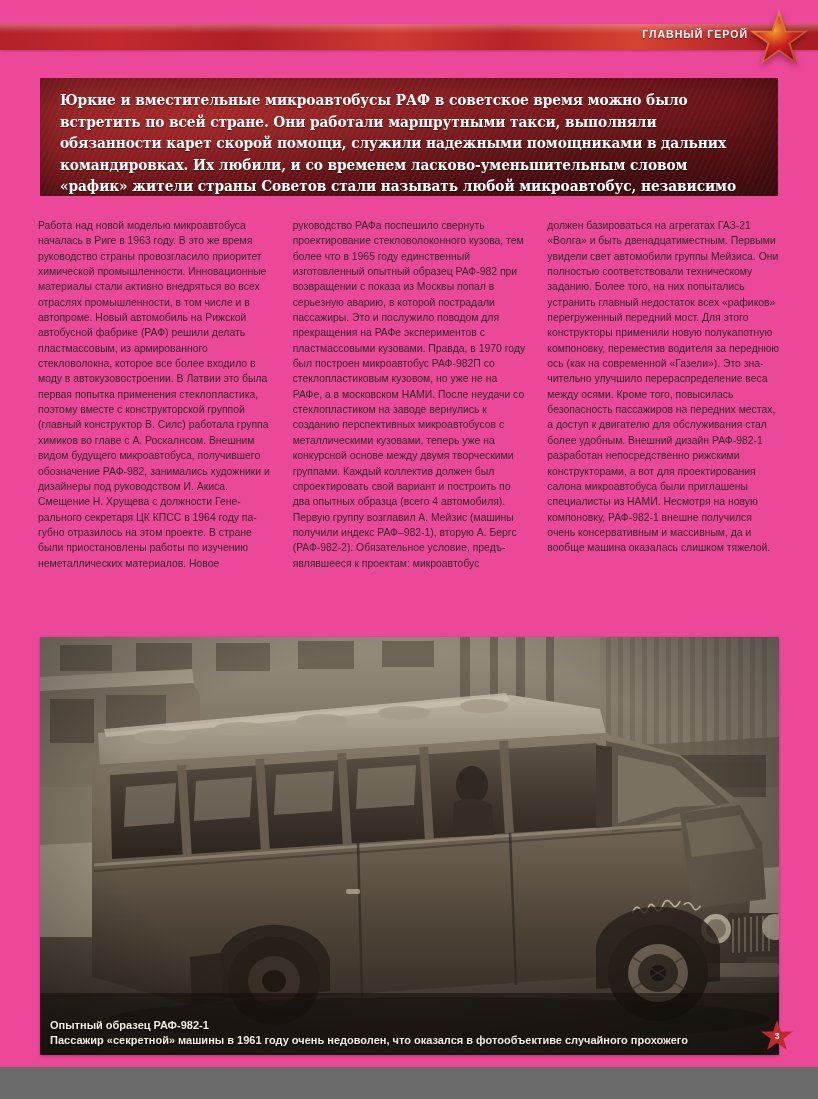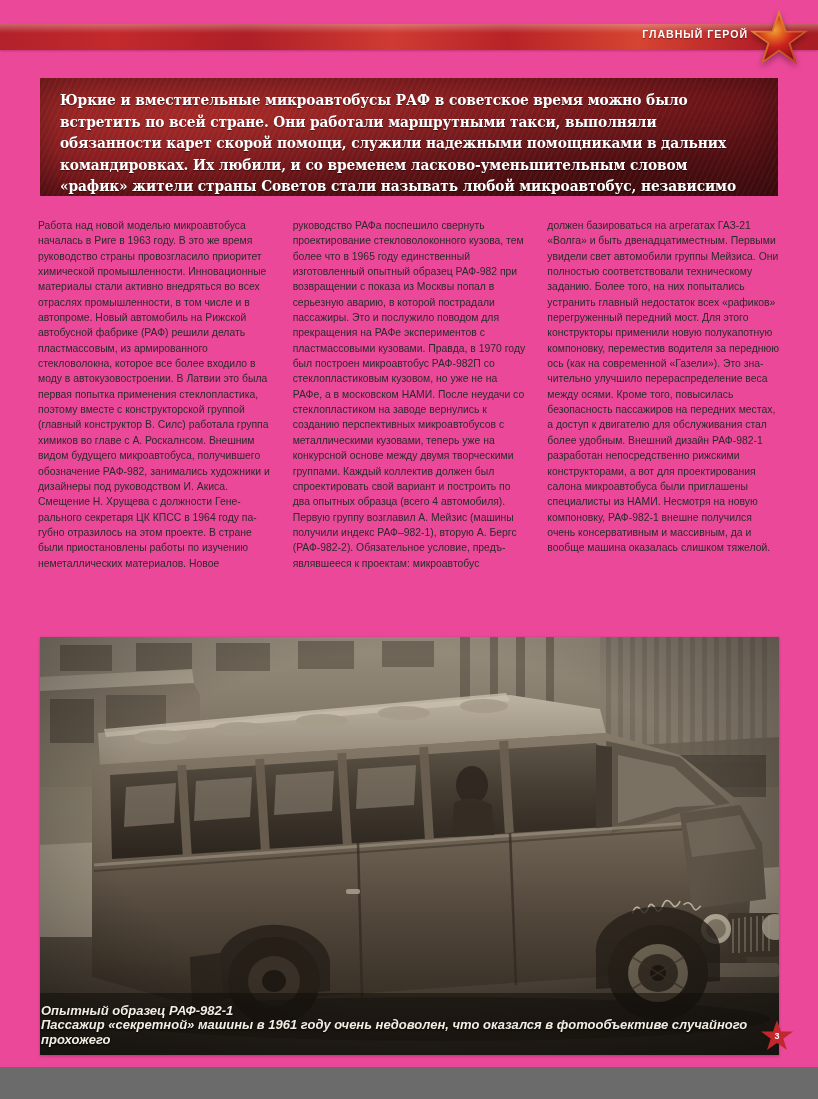--- a/index.html
+++ b/index.html
@@ -130,28 +130,27 @@
     width: 739px;
     height: 418px;
     overflow: hidden;
     background: #6e6354;
     box-shadow: 0 1px 3px rgba(0,0,0,0.25);
   }
   .photo svg { display: block; }
 
   .caption {
     position: absolute;
-    left: 1px;
+    left: 10px;
     bottom: 8px;
     right: 10px;
     color: #f2ece2;
     font-family: "Liberation Sans", sans-serif;
-    font-style: italic;
     font-weight: bold;
-    font-size: 13px;
+    font-size: 11px;
     line-height: 14.5px;
     text-shadow: 0 1px 2px rgba(0,0,0,0.85);
   }
   .caption .l1 { display:block; }
   .caption .l2 { display:block; }
 
   
   .page-star {
     position: absolute;
     right: 24px;

